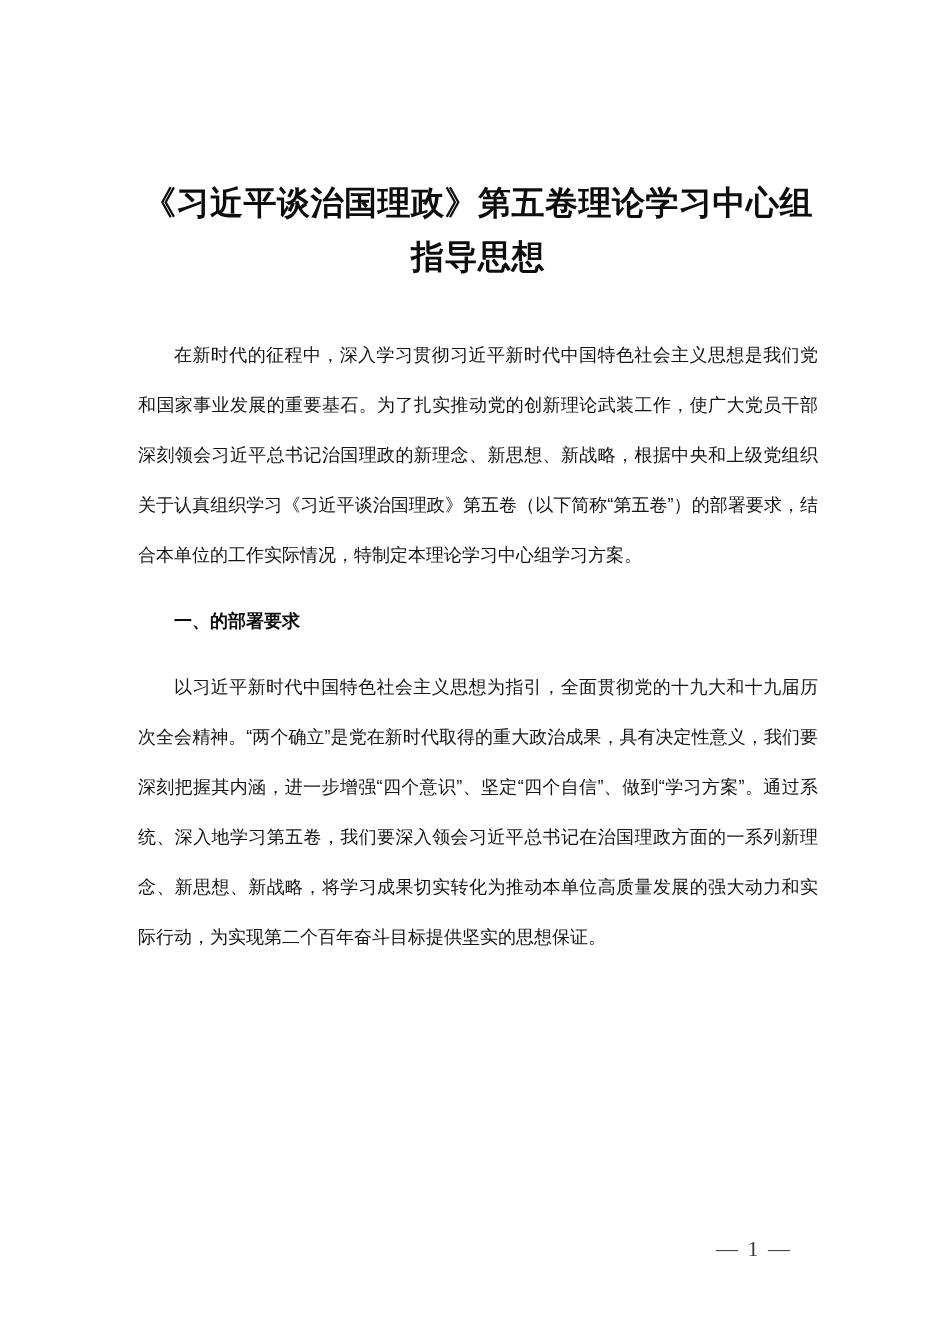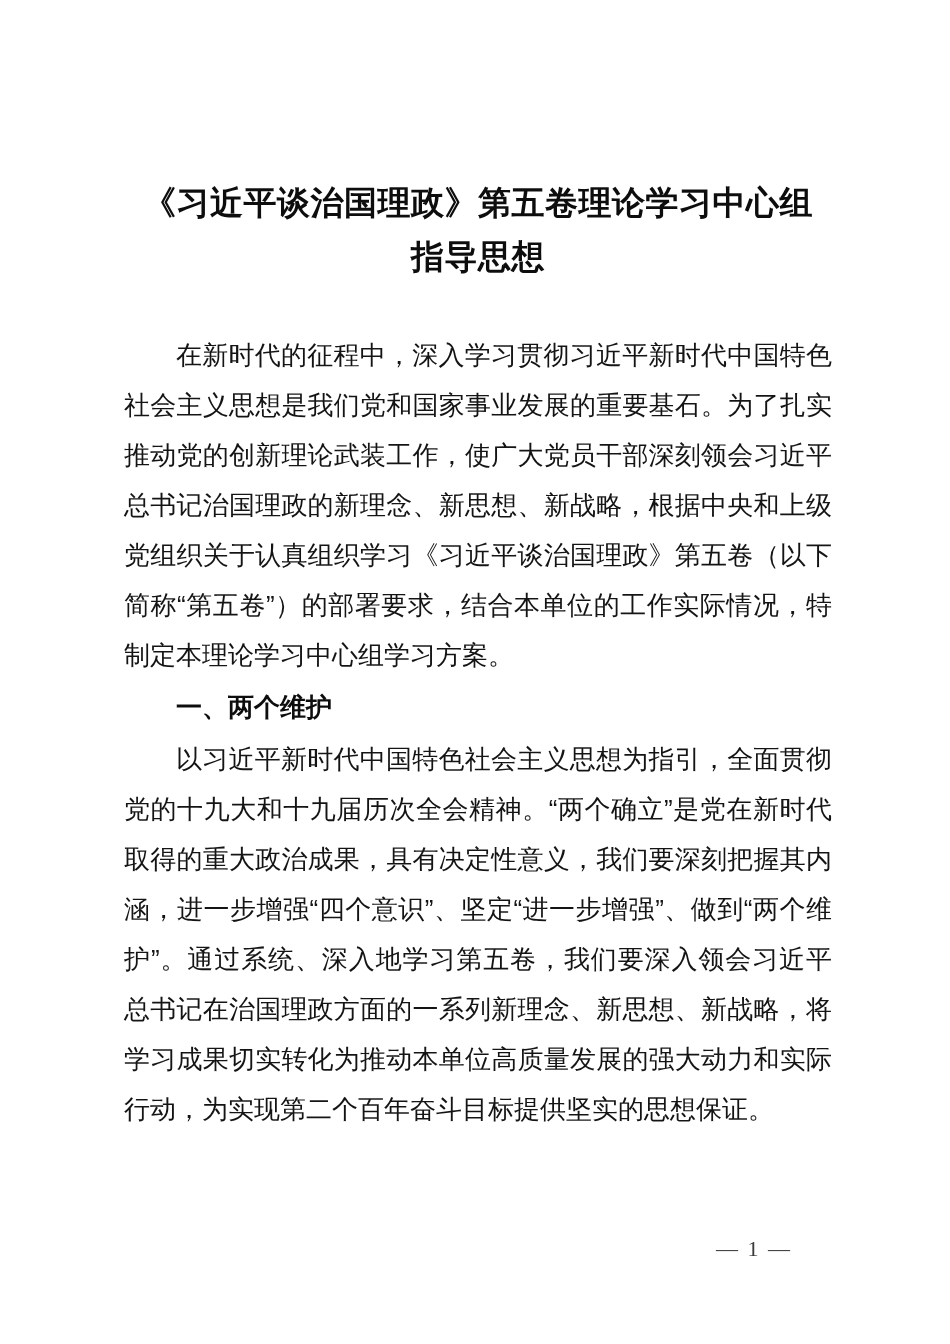--- a/index.html
+++ b/index.html
@@ -25,22 +25,22 @@
   .doc-title {
     margin: 0 0 46px 0;
     font-size: 33px;
     font-weight: bold;
     line-height: 54px;
     text-align: center;
     letter-spacing: 0.5px;
     color: #0d0d0d;
   }
   .para {
-    margin: 2px;
-    font-size: 26px;
+    margin: 16px;
+    font-size: 18px;
     line-height: 50px;
     text-align: justify;
     text-indent: 2em;
     color: #141414;
   }
   .para.heading {
     font-weight: bold;
     text-align: left;
     color: #0d0d0d;
   }
@@ -60,19 +60,19 @@
 
 <div class="page">
   <div class="content">
     <h1 class="doc-title">
       <span>《习近平谈治国理政》第五卷理论学习中心组</span><br>
       <span>指导思想</span>
     </h1>
 
     <p class="para">在新时代的征程中，深入学习贯彻习近平新时代中国特色社会主义思想是我们党和国家事业发展的重要基石。为了扎实推动党的创新理论武装工作，使广大党员干部深刻领会习近平总书记治国理政的新理念、新思想、新战略，根据中央和上级党组织关于认真组织学习《习近平谈治国理政》第五卷（以下简称“第五卷”）的部署要求，结合本单位的工作实际情况，特制定本理论学习中心组学习方案。</p>
 
-    <p class="para heading">一、两个维护</p>
+    <p class="para heading">一、的部署要求</p>
 
-    <p class="para">以习近平新时代中国特色社会主义思想为指引，全面贯彻党的十九大和十九届历次全会精神。“两个确立”是党在新时代取得的重大政治成果，具有决定性意义，我们要深刻把握其内涵，进一步增强“四个意识”、坚定“进一步增强”、做到“两个维护”。通过系统、深入地学习第五卷，我们要深入领会习近平总书记在治国理政方面的一系列新理念、新思想、新战略，将学习成果切实转化为推动本单位高质量发展的强大动力和实际行动，为实现第二个百年奋斗目标提供坚实的思想保证。</p>
+    <p class="para">以习近平新时代中国特色社会主义思想为指引，全面贯彻党的十九大和十九届历次全会精神。“两个确立”是党在新时代取得的重大政治成果，具有决定性意义，我们要深刻把握其内涵，进一步增强“四个意识”、坚定“四个自信”、做到“学习方案”。通过系统、深入地学习第五卷，我们要深入领会习近平总书记在治国理政方面的一系列新理念、新思想、新战略，将学习成果切实转化为推动本单位高质量发展的强大动力和实际行动，为实现第二个百年奋斗目标提供坚实的思想保证。</p>
   </div>
 
   <div class="page-footer">— 1 —</div>
 </div>
 
 </body></html>

